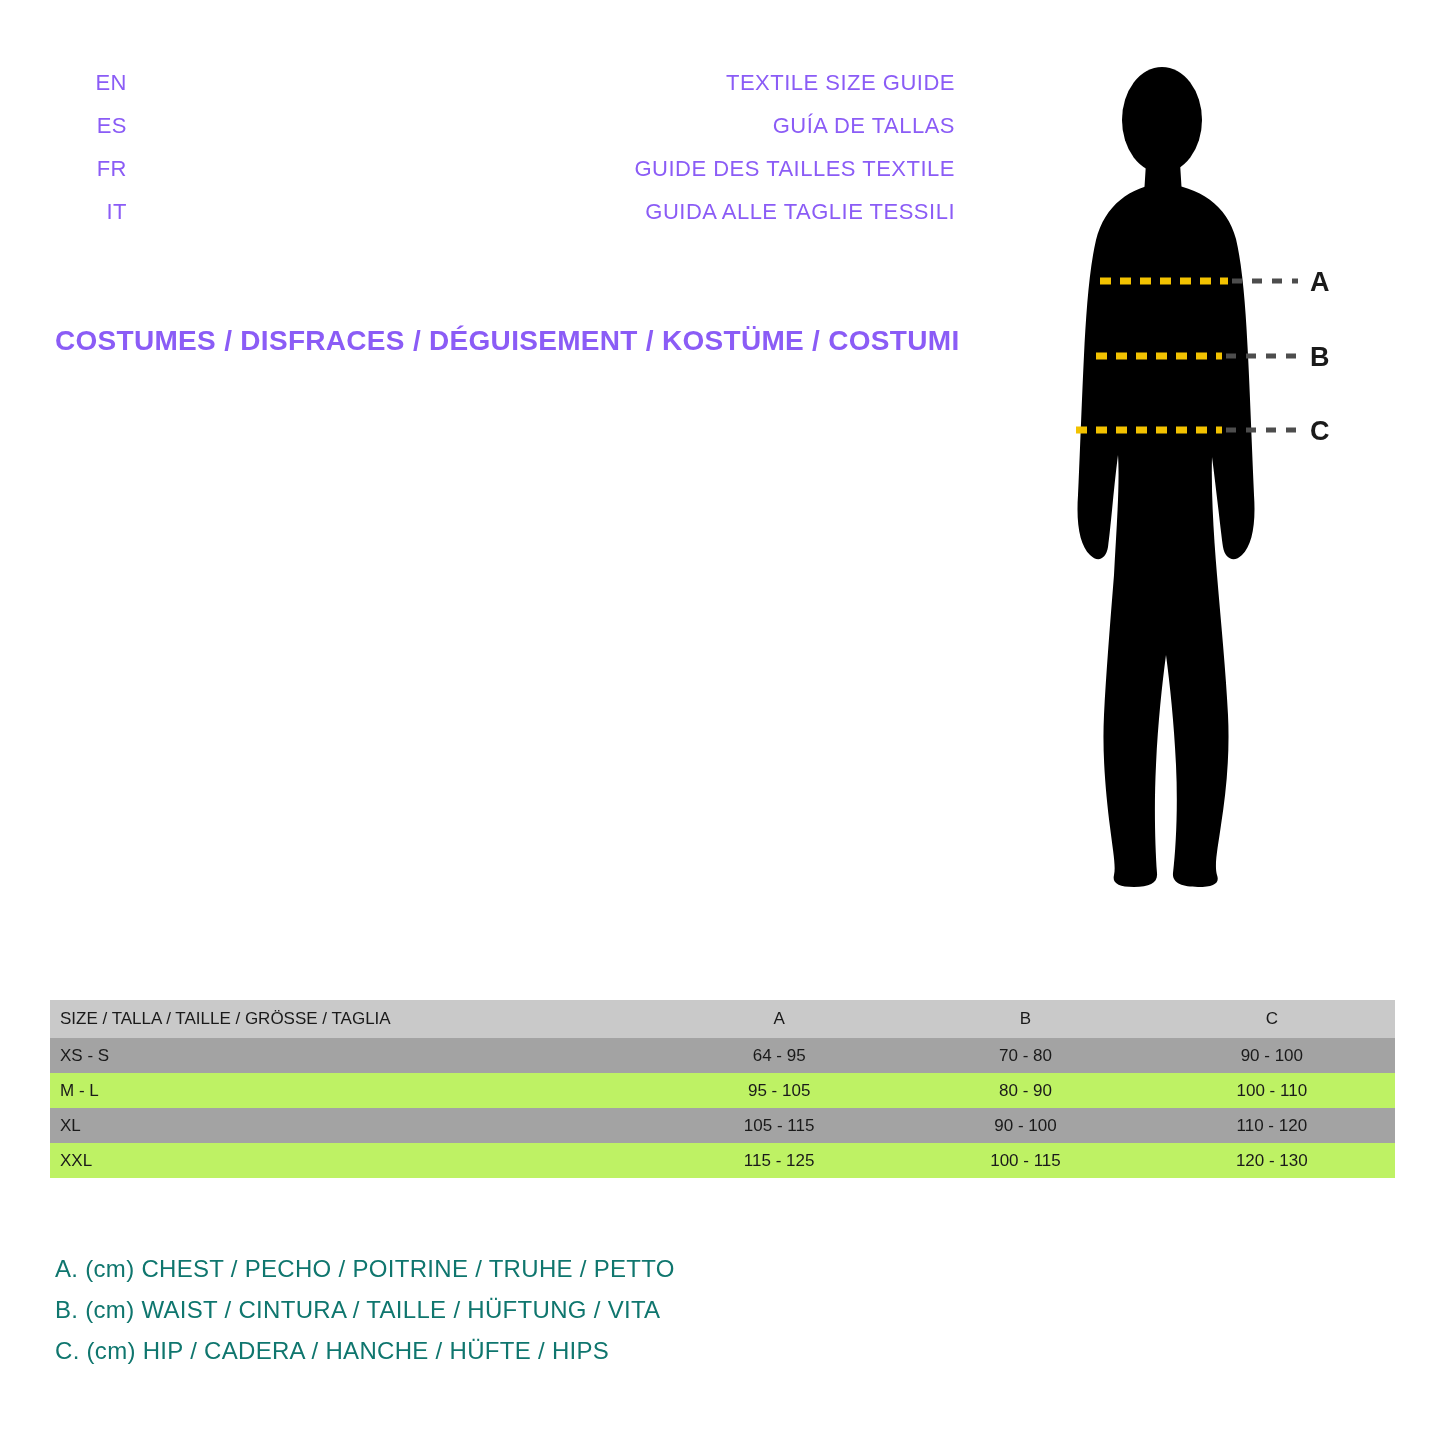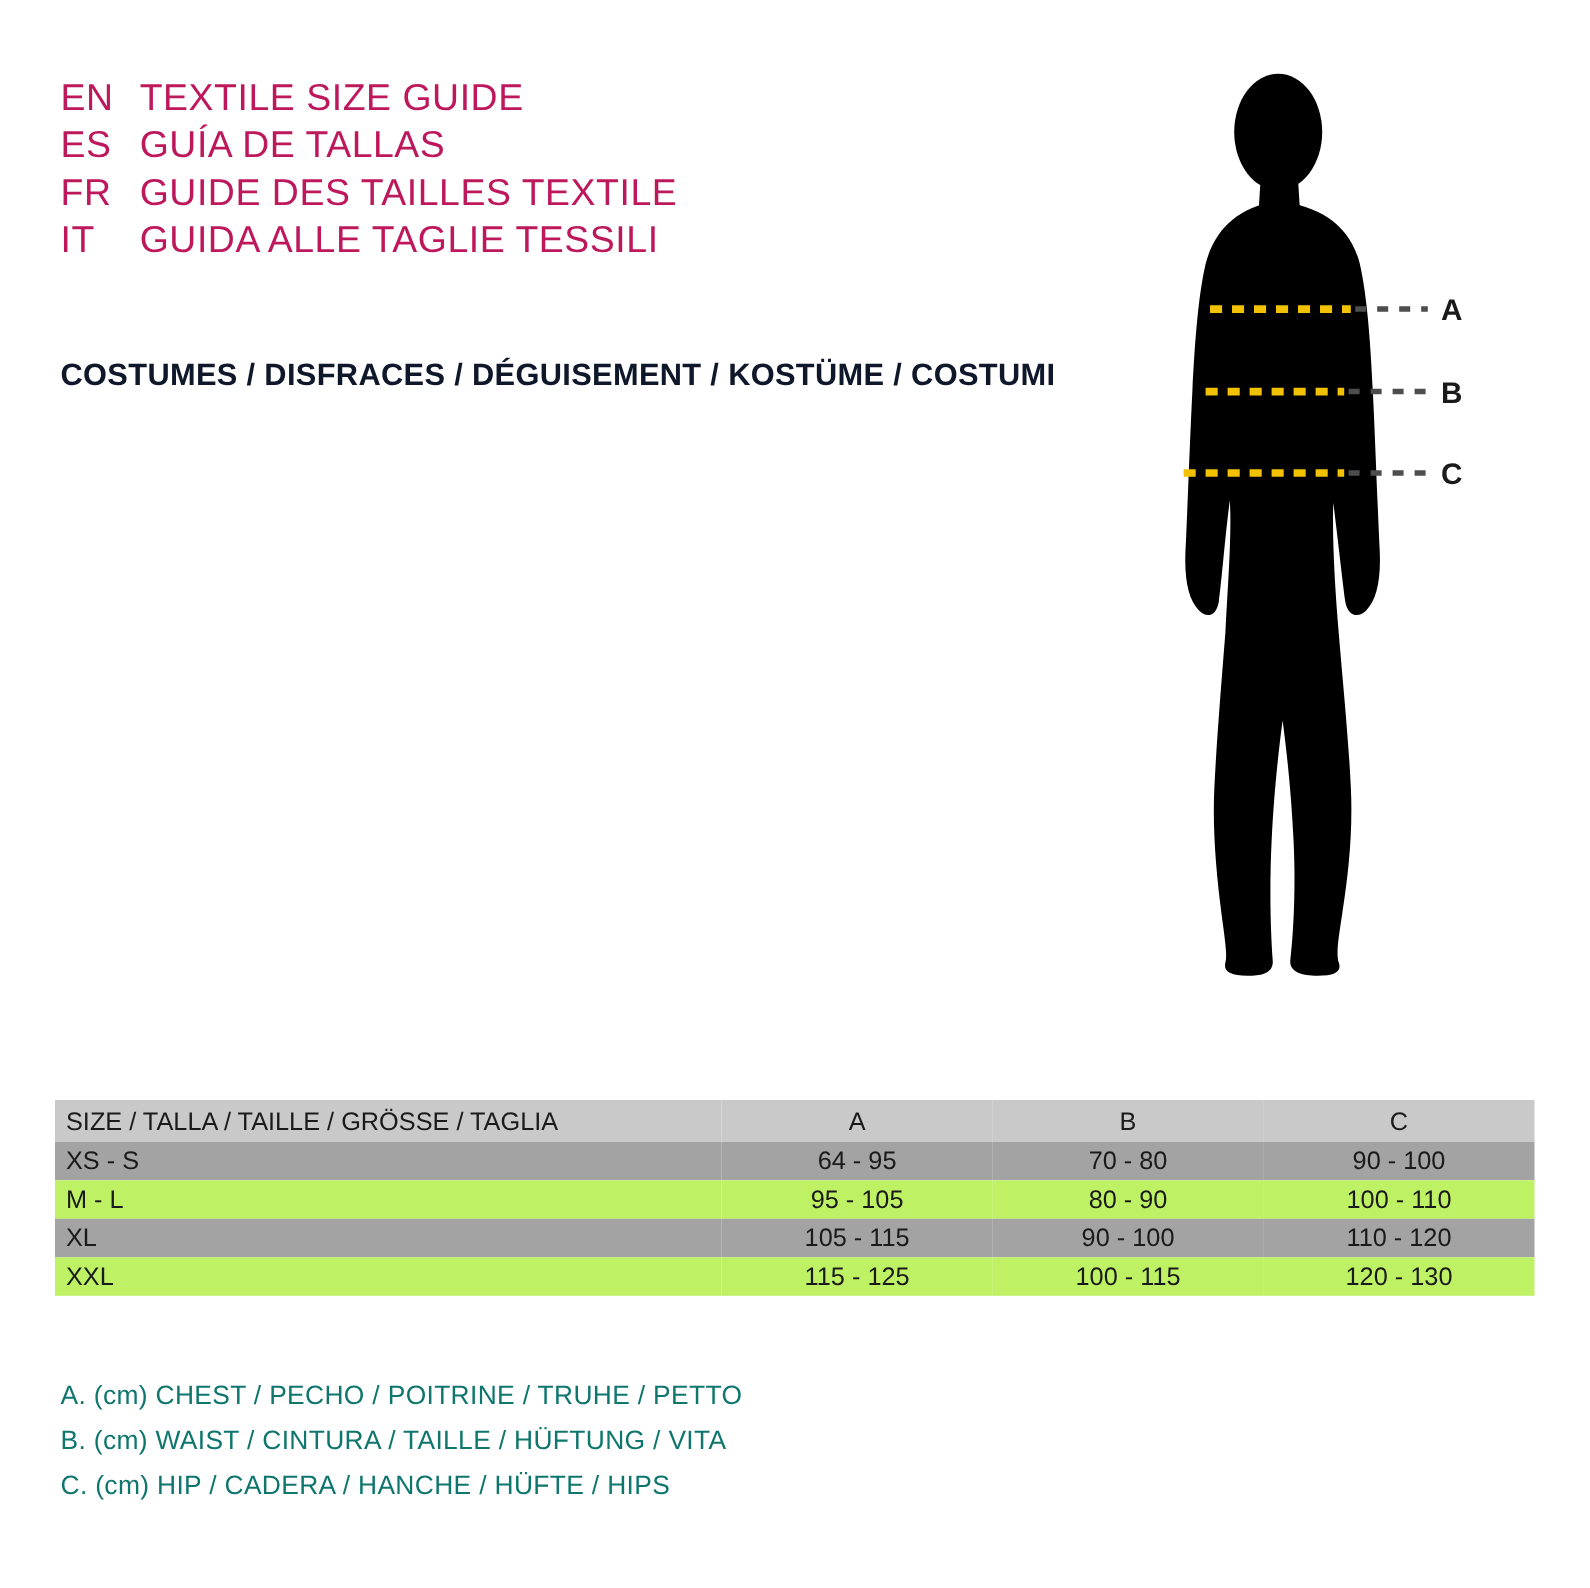--- a/index.html
+++ b/index.html
@@ -25,39 +25,40 @@
   .lang-block {
     position: absolute;
     left: 55px;
     top: 70px;
     width: 900px;
   }
   .lang-row {
     display: flex;
     align-items: baseline;
     height: 43px;
-    font-size: 34px;
+    font-size: 22px;
     letter-spacing: 0.5px;
-    color: #be185d;
+    color: #8b5cf6;
+    text-align: right;
   }
   .lang-code {
     width: 72px;
     flex: 0 0 72px;
   }
   .lang-text {
     flex: 1 1 auto;
   }
   .costumes-line {
     position: absolute;
     left: 55px;
     top: 325px;
     font-size: 28px;
     font-weight: bold;
     letter-spacing: 0.3px;
-    color: #0f172a;
+    color: #8b5cf6;
   }
 
   
   .figure-wrap {
     position: absolute;
     left: 1010px;
     top: 55px;
     width: 360px;
     height: 840px;
   }
@@ -73,21 +74,21 @@
     font-size: 25px;
     letter-spacing: 0.4px;
     color: #1a1a1a;
   }
   .size-table {
     position: absolute;
     left: 50px;
     top: 1000px;
     width: 1345px;
     border-collapse: collapse;
-    font-size: 23px;
+    font-size: 17px;
     color: #1a1a1a;
   }
   .size-table th, .size-table td {
     padding: 0;
     height: 35px;
     font-weight: normal;
     vertical-align: middle;
   }
   .size-table thead tr {
     background: #c9c9c9;

